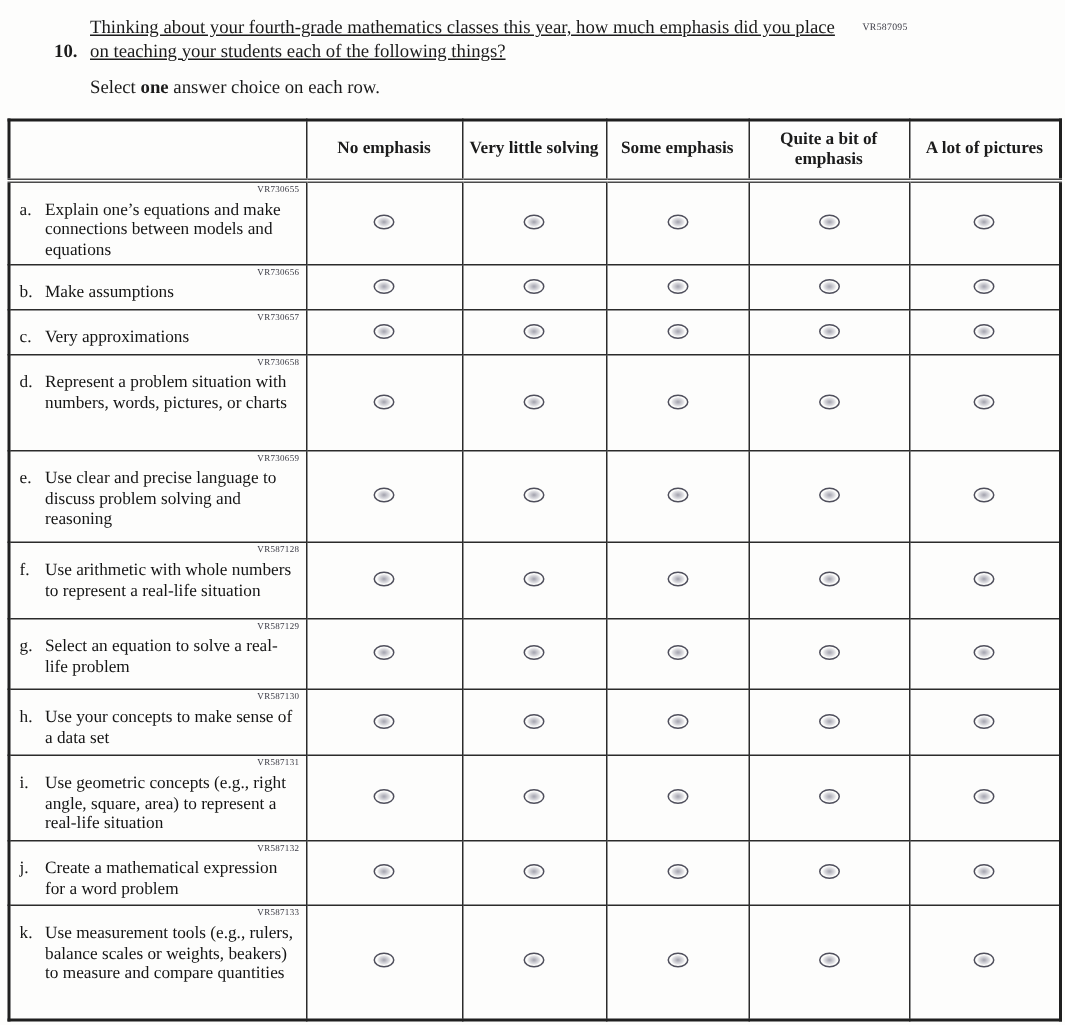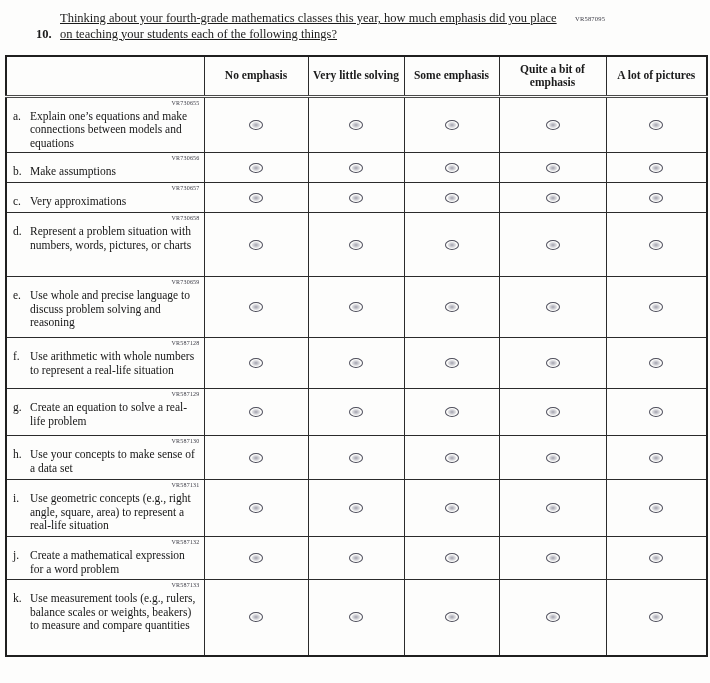--- a/index.html
+++ b/index.html
@@ -95,20 +95,21 @@
 
 <div class="page">
 
   <div class="form-code">VR587095</div>
 
   <div class="question">
     <span class="q-num">10.</span>
     <span class="q-text">Thinking about your fourth-grade mathematics classes this year, how much emphasis did you place on teaching your students each of the following things?</span>
   </div>
 
+  <div class="instruction"><span>Select </span><b>one</b><span> answer choice on each row.</span></div>
 
   <table class="matrix">
     <colgroup>
       <col style="width:198px">
       <col style="width:104px">
       <col style="width:96px">
       <col style="width:95px">
       <col style="width:107px">
       <col style="width:101px">
     </colgroup>
@@ -177,21 +178,21 @@
           <td class="answer-cell"><span class="bubble"></span></td>
           <td class="answer-cell"><span class="bubble"></span></td>
           <td class="answer-cell"><span class="bubble"></span></td>
           <td class="answer-cell"><span class="bubble"></span></td>
         </tr>
         <tr>
           <td class="label-cell">
             <span class="row-code">VR730659</span>
             <div class="row-label">
               <span class="row-letter">e.</span>
-              <span class="row-text">Use whole and precise language to discuss problem solving and reasoning</span>
+              <span class="row-text">Use clear and precise language to discuss problem solving and reasoning</span>
             </div>
           </td>
           <td class="answer-cell"><span class="bubble"></span></td>
           <td class="answer-cell"><span class="bubble"></span></td>
           <td class="answer-cell"><span class="bubble"></span></td>
           <td class="answer-cell"><span class="bubble"></span></td>
           <td class="answer-cell"><span class="bubble"></span></td>
         </tr>
         <tr>
           <td class="label-cell">
@@ -205,21 +206,21 @@
           <td class="answer-cell"><span class="bubble"></span></td>
           <td class="answer-cell"><span class="bubble"></span></td>
           <td class="answer-cell"><span class="bubble"></span></td>
           <td class="answer-cell"><span class="bubble"></span></td>
         </tr>
         <tr>
           <td class="label-cell">
             <span class="row-code">VR587129</span>
             <div class="row-label">
               <span class="row-letter">g.</span>
-              <span class="row-text">Create an equation to solve a real-life problem</span>
+              <span class="row-text">Select an equation to solve a real-life problem</span>
             </div>
           </td>
           <td class="answer-cell"><span class="bubble"></span></td>
           <td class="answer-cell"><span class="bubble"></span></td>
           <td class="answer-cell"><span class="bubble"></span></td>
           <td class="answer-cell"><span class="bubble"></span></td>
           <td class="answer-cell"><span class="bubble"></span></td>
         </tr>
         <tr>
           <td class="label-cell">

